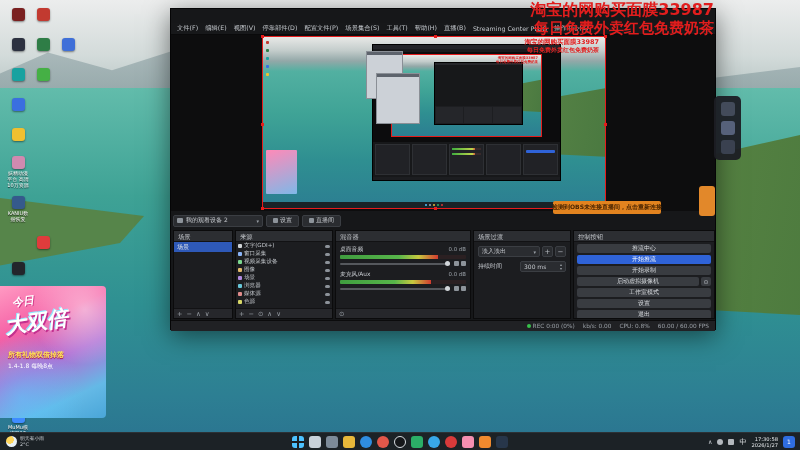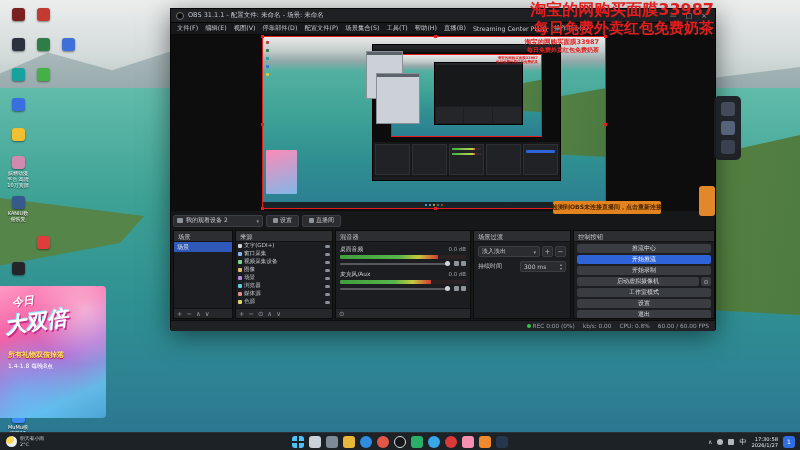--- a/index.html
+++ b/index.html
@@ -258,29 +258,20 @@
   </div>
   <div class="side-tab" data-name="side-orange-tab"></div>
 
   <div class="overlay-text" data-name="danmaku-overlay">
     <div class="ol1" data-name="danmaku-line-1">淘宝的网购买面膜33987</div>
     <div class="ol2" data-name="danmaku-line-2">每日免费外卖红包免费奶茶</div>
   </div>
 
   <div class="obs" data-name="obs-window">
 
-    <div class="obs-titlebar" data-name="obs-titlebar">
-      <div class="obs-logo" data-name="obs-logo-icon"></div>
-      <div class="obs-title" data-name="obs-window-title">OBS 31.1.1 - 配置文件: 未命名 - 场景: 未命名</div>
-      <div class="win-ctrls" data-name="window-controls">
-        <span data-name="minimize-button">—</span>
-        <span data-name="maximize-button">□</span>
-        <span data-name="close-button">×</span>
-      </div>
-    </div>
 
     <div class="obs-menubar" data-name="obs-menubar">
         <span class="menu-item" data-name="menu-item">文件(F)</span>
         <span class="menu-item" data-name="menu-item">编辑(E)</span>
         <span class="menu-item" data-name="menu-item">视图(V)</span>
         <span class="menu-item" data-name="menu-item">停靠部件(D)</span>
         <span class="menu-item" data-name="menu-item">配置文件(P)</span>
         <span class="menu-item" data-name="menu-item">场景集合(S)</span>
         <span class="menu-item" data-name="menu-item">工具(T)</span>
         <span class="menu-item" data-name="menu-item">帮助(H)</span>

